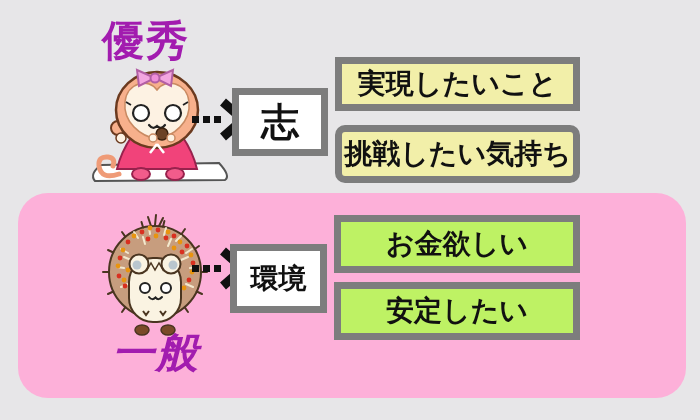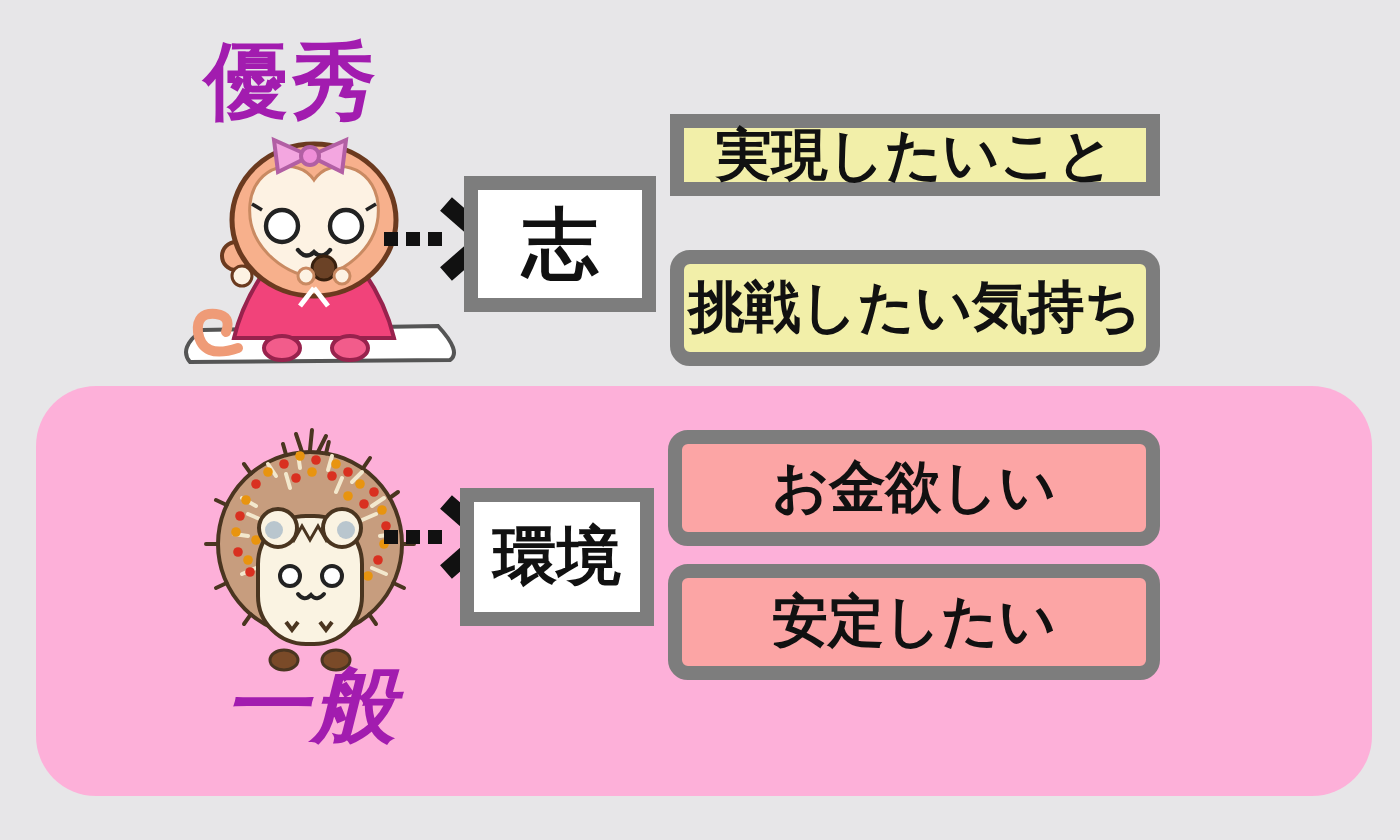--- a/index.html
+++ b/index.html
@@ -18,30 +18,30 @@
     letter-spacing:2px;line-height:1;white-space:nowrap;
   }
   .label-top{left:102px;top:20px;}
   .label-bottom{left:112px;top:332px;font-style:italic;}
   .node-box{
     position:absolute;background:#ffffff;border:7px solid #7d7d7d;
     display:flex;align-items:center;justify-content:center;
     box-sizing:border-box;font-weight:bold;color:#111;white-space:nowrap;
   }
   .node-top{left:232px;top:88px;width:96px;height:68px;font-size:38px;}
-  .node-bottom{left:230px;top:244px;width:97px;height:69px;font-size:32px;}
+  .node-bottom{left:230px;top:244px;width:97px;height:69px;font-size:28px;}
   .item-box{
     position:absolute;left:335px;width:245px;height:58px;
     border:7px solid #7d7d7d;box-sizing:border-box;
     display:flex;align-items:center;justify-content:center;
     font-size:28px;font-weight:bold;color:#111;white-space:nowrap;
   }
   .item-yellow{background:#f2efa9;}
-  .item-blue{background:#fca5a5;border-radius:10px;}
-  .item-y1{top:57px;height:41px;}
+  .item-blue{background:#bef264;}
+  .item-y1{top:57px;height:54px;}
   .item-y2{top:125px;border-radius:10px;}
   .item-b1{top:215px;left:334px;width:246px;}
   .item-b2{top:282px;left:334px;width:246px;text-align:right;}
   .arrow{position:absolute;width:56px;height:44px;}
   .arrow-top{left:192px;top:98px;}
   .arrow-bottom{left:192px;top:247px;}
   .monkey{position:absolute;left:85px;top:64px;width:150px;height:125px;}
   .hedgehog{position:absolute;left:98px;top:208px;width:115px;height:130px;}
 </style>
 </head>

